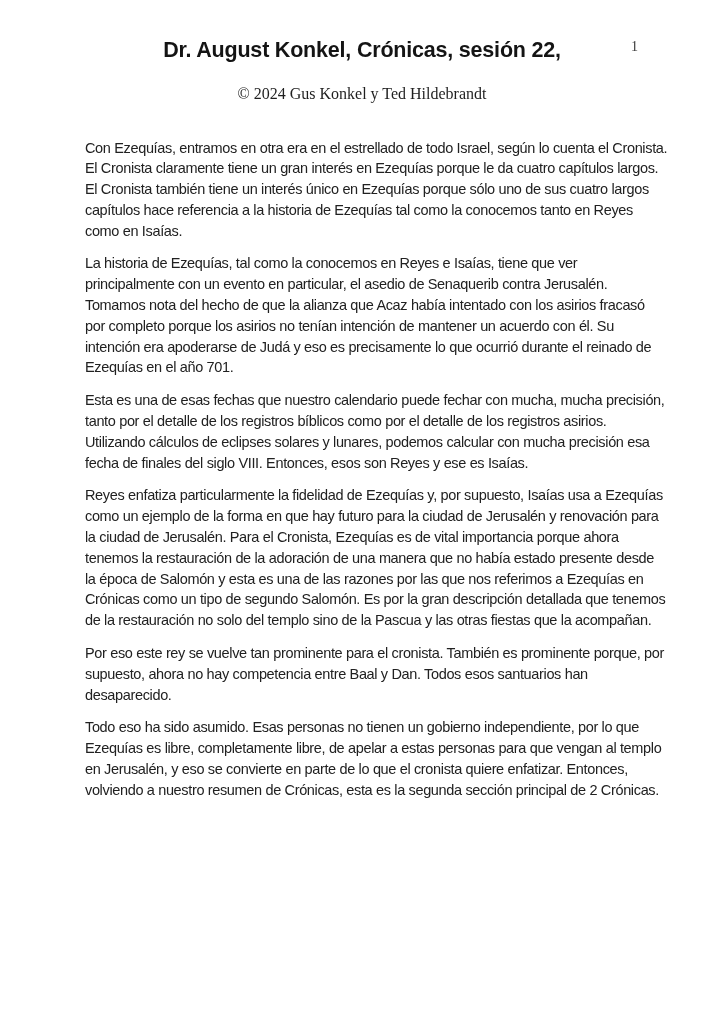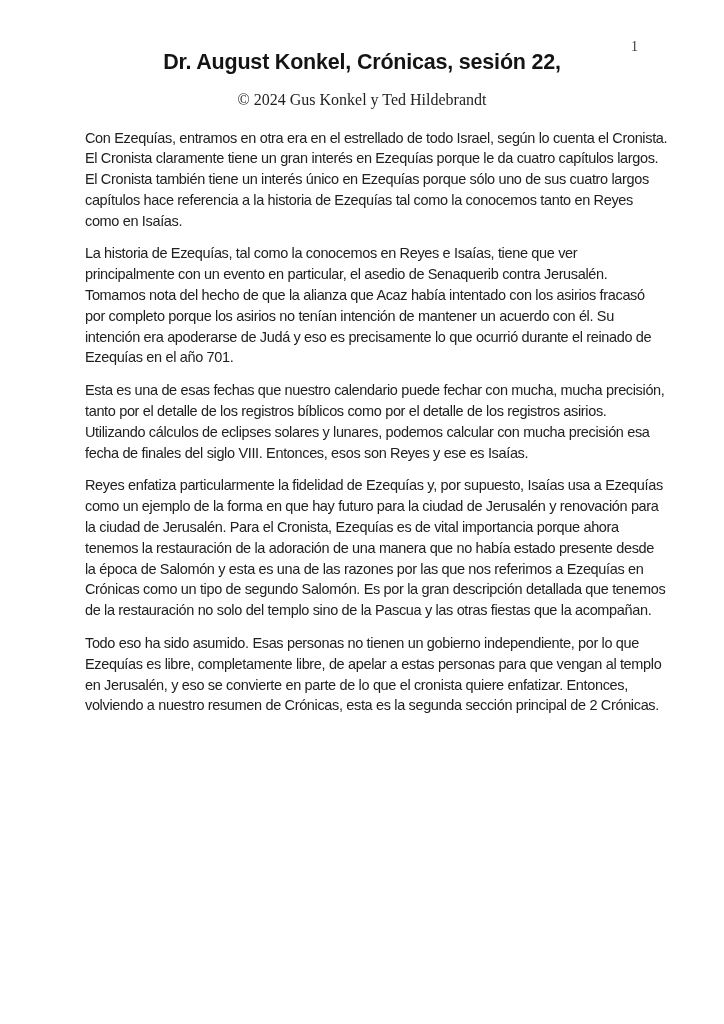--- a/index.html
+++ b/index.html
@@ -20,44 +20,44 @@
   .page-number {
     position: absolute;
     top: 39px;
     right: 86px;
     font-family: "Liberation Serif", serif;
     font-size: 14px;
     line-height: 16px;
     color: #3a3a3a;
   }
   .title {
-    margin: 12px;
+    margin: 0;
     padding-top: 36px;
     text-align: center;
     font-family: "Liberation Sans", sans-serif;
     font-size: 21.5px;
     line-height: 29.5px;
     font-weight: 700;
     letter-spacing: -0.2px;
     color: #141414;
   }
   .title-line {
     display: block;
   }
   .copyright {
-    margin-top: 8px;
+    margin-top: 18px;
     text-align: center;
     font-family: "Liberation Serif", serif;
     font-size: 16px;
     line-height: 20px;
     font-weight: 400;
     color: #1f1f1f;
   }
   .content {
-    margin: 18px 56px 0 85px;
+    margin: 34px 56px 0 85px;
     font-size: 14.5px;
     line-height: 20.8px;
     letter-spacing: -0.35px;
     text-align: left;
     color: #212121;
   }
   .content p {
     margin: 0 0 12px 0;
   }
 </style>
@@ -72,16 +72,17 @@
     <span class="title-line">Dr. August Konkel, Crónicas, sesión 22,</span>
   </h1>
 
   <div class="copyright">© 2024 Gus Konkel y Ted Hildebrandt</div>
 
   <div class="content">
     <p>Con Ezequías, entramos en otra era en el estrellado de todo Israel, según lo cuenta el Cronista. El Cronista claramente tiene un gran interés en Ezequías porque le da cuatro capítulos largos. El Cronista también tiene un interés único en Ezequías porque sólo uno de sus cuatro largos capítulos hace referencia a la historia de Ezequías tal como la conocemos tanto en Reyes como en Isaías.</p>
     <p>La historia de Ezequías, tal como la conocemos en Reyes e Isaías, tiene que ver principalmente con un evento en particular, el asedio de Senaquerib contra Jerusalén. Tomamos nota del hecho de que la alianza que Acaz había intentado con los asirios fracasó por completo porque los asirios no tenían intención de mantener un acuerdo con él. Su intención era apoderarse de Judá y eso es precisamente lo que ocurrió durante el reinado de Ezequías en el año 701.</p>
     <p>Esta es una de esas fechas que nuestro calendario puede fechar con mucha, mucha precisión, tanto por el detalle de los registros bíblicos como por el detalle de los registros asirios. Utilizando cálculos de eclipses solares y lunares, podemos calcular con mucha precisión esa fecha de finales del siglo VIII. Entonces, esos son Reyes y ese es Isaías.</p>
     <p>Reyes enfatiza particularmente la fidelidad de Ezequías y, por supuesto, Isaías usa a Ezequías como un ejemplo de la forma en que hay futuro para la ciudad de Jerusalén y renovación para la ciudad de Jerusalén. Para el Cronista, Ezequías es de vital importancia porque ahora tenemos la restauración de la adoración de una manera que no había estado presente desde la época de Salomón y esta es una de las razones por las que nos referimos a Ezequías en Crónicas como un tipo de segundo Salomón. Es por la gran descripción detallada que tenemos de la restauración no solo del templo sino de la Pascua y las otras fiestas que la acompañan.</p>
+    <p>Por eso este rey se vuelve tan prominente para el cronista. También es prominente porque, por supuesto, ahora no hay competencia entre Baal y Dan. Todos esos santuarios han desaparecido.</p>
     <p>Todo eso ha sido asumido. Esas personas no tienen un gobierno independiente, por lo que Ezequías es libre, completamente libre, de apelar a estas personas para que vengan al templo en Jerusalén, y eso se convierte en parte de lo que el cronista quiere enfatizar. Entonces, volviendo a nuestro resumen de Crónicas, esta es la segunda sección principal de 2 Crónicas.</p>
   </div>
 
 </div>
 
 </body></html>

